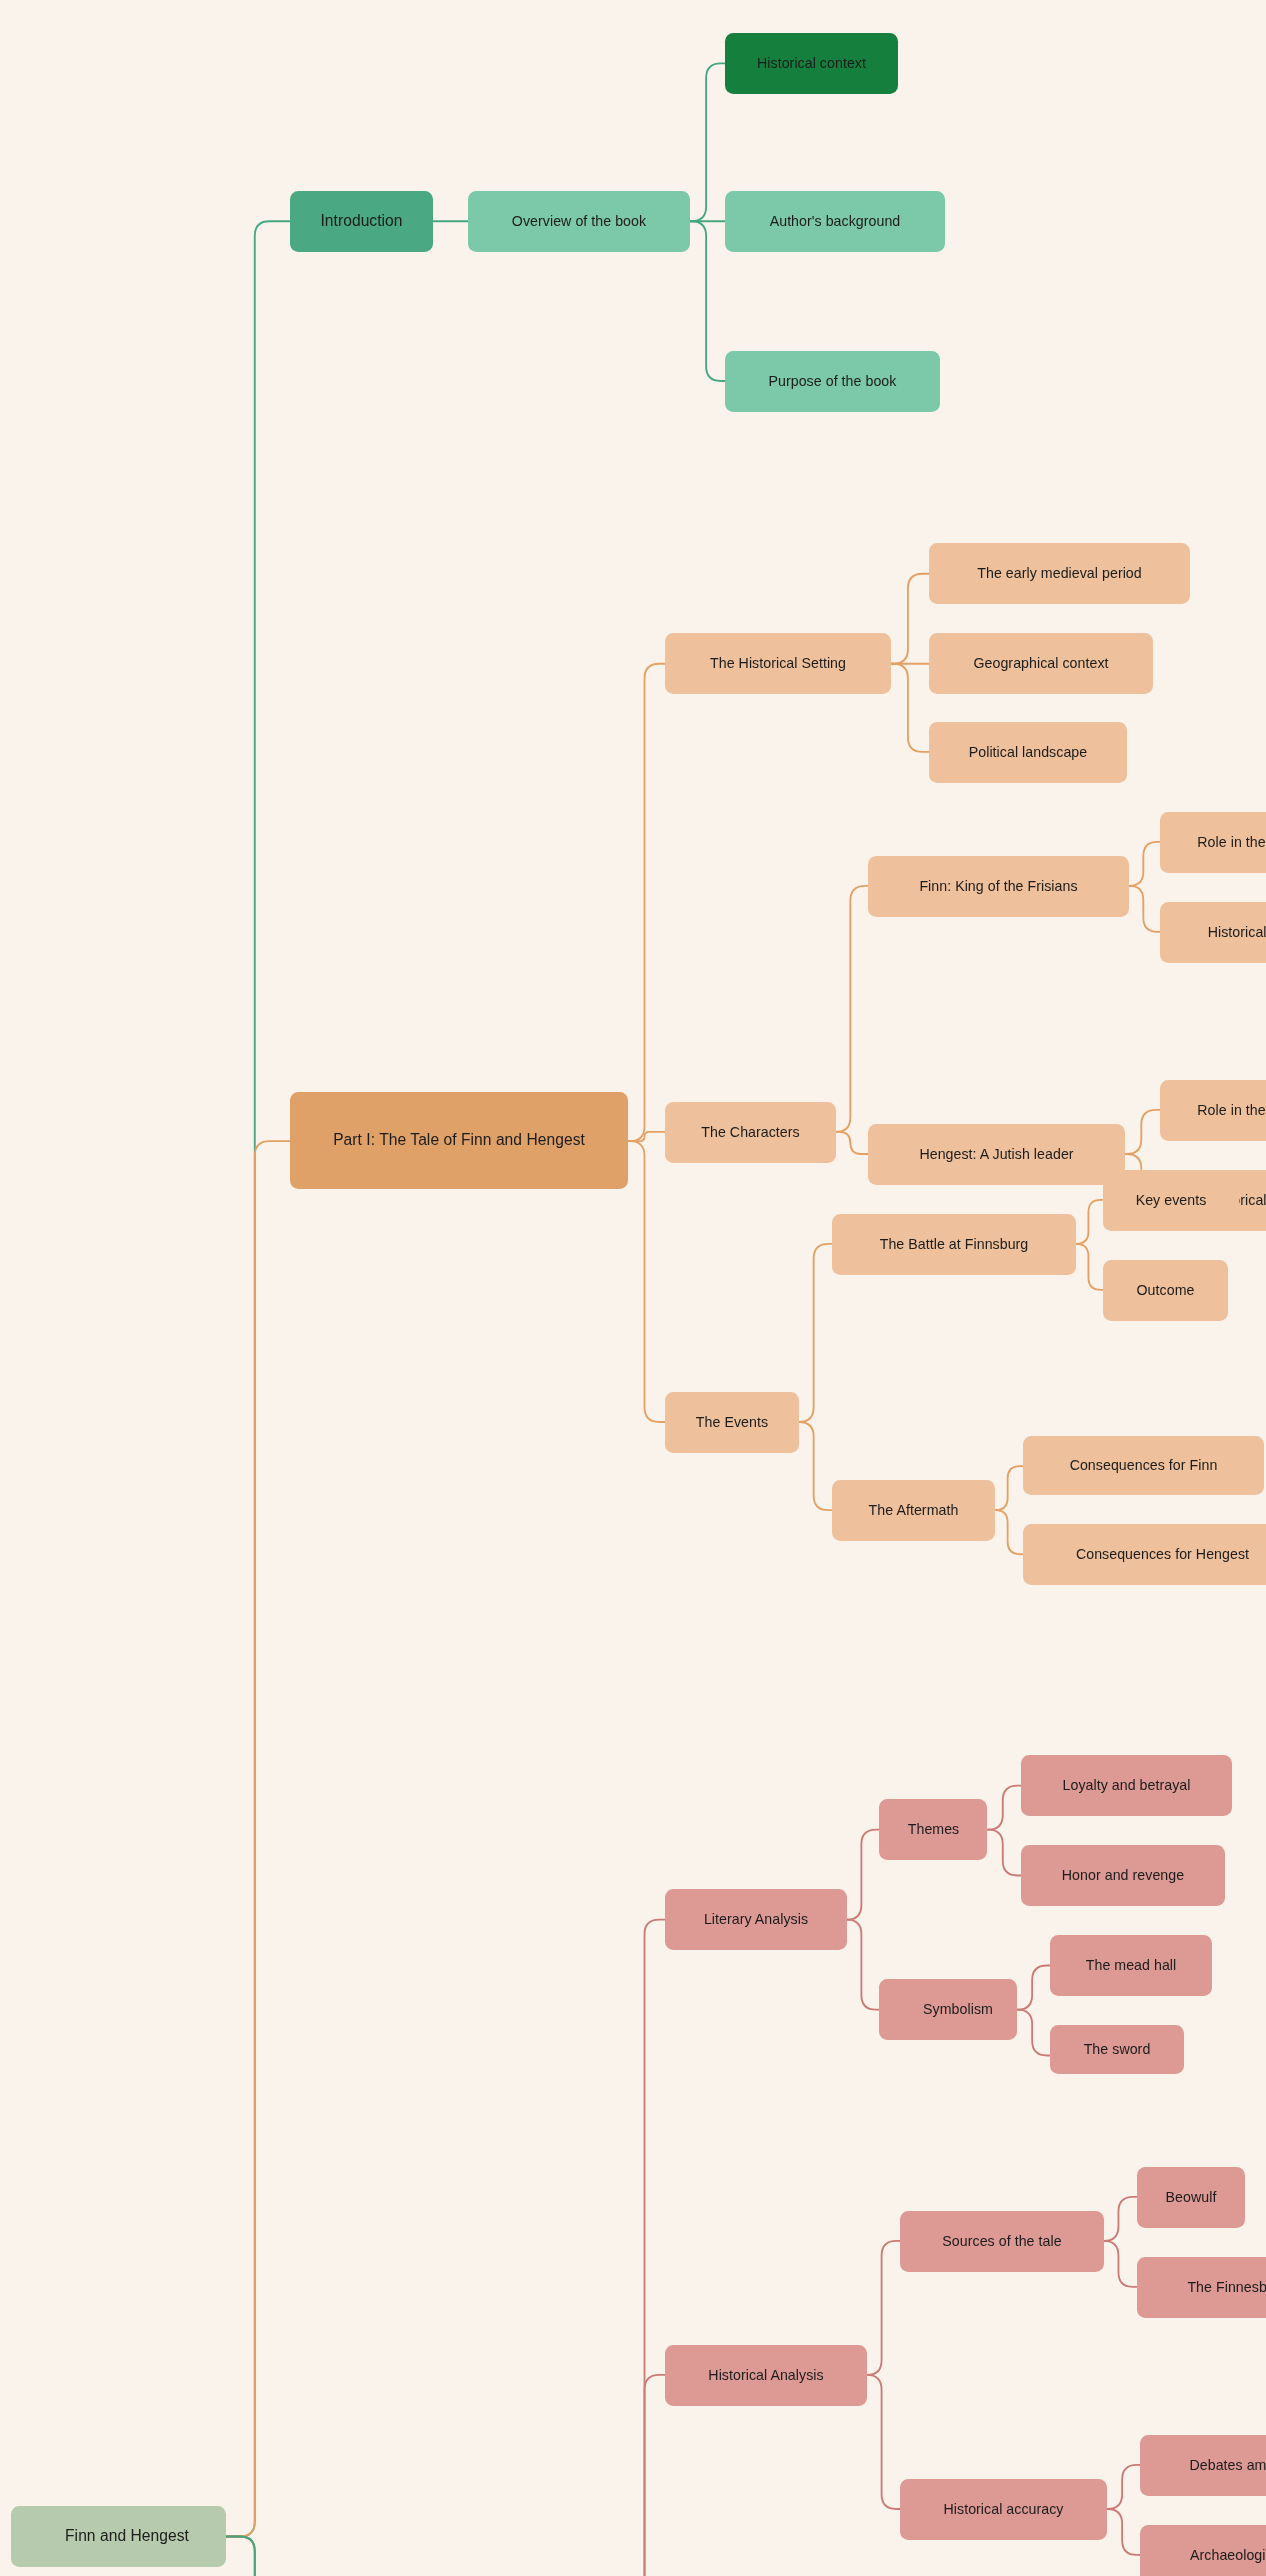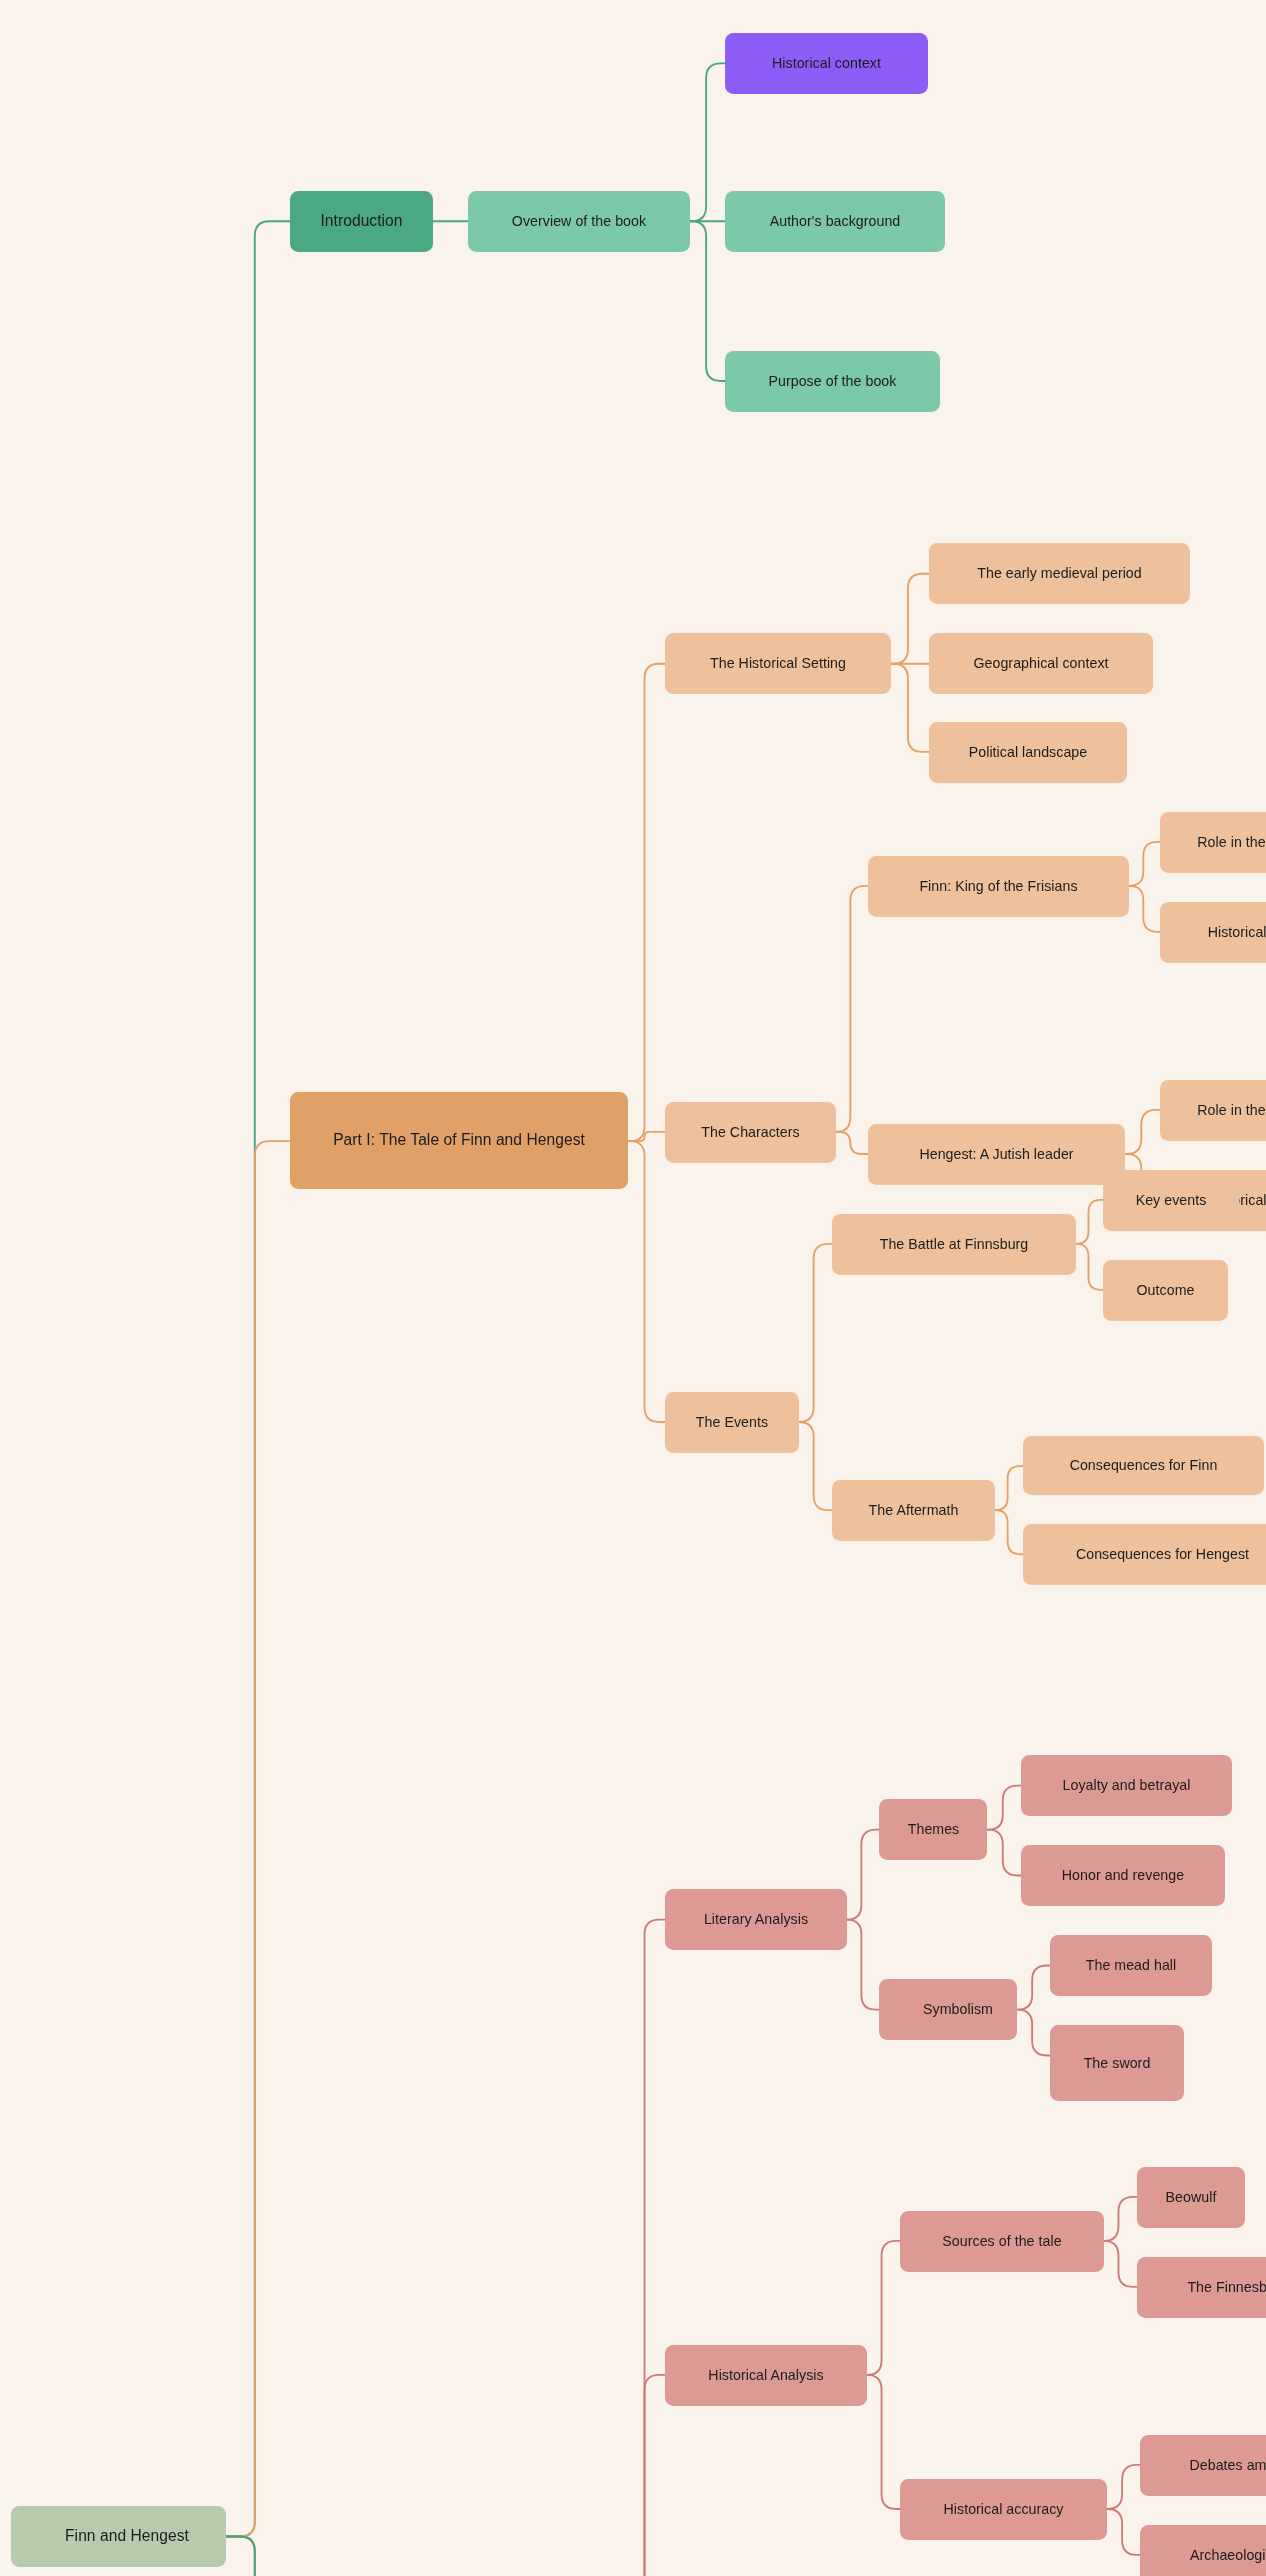--- a/index.html
+++ b/index.html
@@ -97,21 +97,21 @@
       <path d="M 934 4265 L 936 4265 Q 952 4265 952 4281 L 952 4347 Q 952 4363 968 4363 L 974 4363" fill="none" stroke="#a79552" stroke-width="2" stroke-linecap="round"></path>
       <path d="M 246 2763 L 261.5 2763 Q 277.5 2763 277.5 2779 L 277.5 4459 Q 277.5 4475 293.5 4475 L 316 4475" fill="none" stroke="#47a680" stroke-width="2" stroke-linecap="round"></path>
       <path d="M 462 4475 L 464 4475 Q 480 4475 480 4459 L 480 4393 Q 480 4377 496 4377 L 502 4377" fill="none" stroke="#47a680" stroke-width="2" stroke-linecap="round"></path>
       <path d="M 462 4475 L 470 4475 Q 480 4475 480 4485 L 480 4485 Q 480 4495 490 4495 L 502 4495" fill="none" stroke="#47a680" stroke-width="2" stroke-linecap="round"></path>
       <path d="M 462 4475 L 464 4475 Q 480 4475 480 4491 L 480 4607 Q 480 4623 496 4623 L 502 4623" fill="none" stroke="#47a680" stroke-width="2" stroke-linecap="round"></path>
     </svg>
   <div id="nodes-layer">
       <div class="node" style="left: 11px; top: 2506px; width: 215px; height: 61px; background: rgb(182, 203, 174); color: rgb(28, 28, 28); font-size: 15.6px; padding-left: 28px;">Finn and Hengest</div>
       <div class="node" style="left: 290px; top: 191px; width: 143px; height: 61px; background: rgb(74, 168, 130); color: rgb(28, 28, 28); font-size: 15.6px;">Introduction</div>
       <div class="node" style="left: 468px; top: 191px; width: 222px; height: 61px; background: rgb(124, 201, 169); color: rgb(28, 28, 28);">Overview of the book</div>
-      <div class="node" style="left: 725px; top: 33px; width: 203px; height: 61px; background: #8b5cf6; color: rgb(28, 28, 28); text-align: right;">Historical context</div>
+      <div class="node" style="left: 725px; top: 33px; width: 173px; height: 61px; background: #15803d; color: rgb(28, 28, 28); text-align: right;">Historical context</div>
       <div class="node" style="left: 725px; top: 191px; width: 220px; height: 61px; background: rgb(124, 201, 169); color: rgb(28, 28, 28);">Author's background</div>
       <div class="node" style="left: 725px; top: 351px; width: 215px; height: 61px; background: rgb(124, 201, 169); color: rgb(28, 28, 28);">Purpose of the book</div>
       <div class="node" style="left: 290px; top: 1092px; width: 338px; height: 97px; background: rgb(224, 161, 105); color: rgb(28, 28, 28); font-size: 15.6px;">Part I: The Tale of Finn and Hengest</div>
       <div class="node" style="left: 665px; top: 633px; width: 226px; height: 61px; background: rgb(238, 193, 156); color: rgb(28, 28, 28);">The Historical Setting</div>
       <div class="node" style="left: 929px; top: 543px; width: 261px; height: 61px; background: rgb(238, 193, 156); color: rgb(28, 28, 28);">The early medieval period</div>
       <div class="node" style="left: 929px; top: 633px; width: 224px; height: 61px; background: rgb(238, 193, 156); color: rgb(28, 28, 28);">Geographical context</div>
       <div class="node" style="left: 929px; top: 722px; width: 198px; height: 61px; background: rgb(238, 193, 156); color: rgb(28, 28, 28);">Political landscape</div>
       <div class="node" style="left: 665px; top: 1102px; width: 171px; height: 61px; background: rgb(238, 193, 156); color: rgb(28, 28, 28);">The Characters</div>
       <div class="node" style="left: 868px; top: 856px; width: 261px; height: 61px; background: rgb(238, 193, 156); color: rgb(28, 28, 28);">Finn: King of the Frisians</div>
       <div class="node" style="left: 1160px; top: 812px; width: 178px; height: 61px; background: rgb(238, 193, 156); color: rgb(28, 28, 28);">Role in the story</div>
@@ -125,21 +125,21 @@
       <div class="node" style="left: 1103px; top: 1260px; width: 125px; height: 61px; background: rgb(238, 193, 156); color: rgb(28, 28, 28);">Outcome</div>
       <div class="node" style="left: 832px; top: 1480px; width: 163px; height: 61px; background: rgb(238, 193, 156); color: rgb(28, 28, 28);">The Aftermath</div>
       <div class="node" style="left: 1023px; top: 1436px; width: 241px; height: 59px; background: rgb(238, 193, 156); color: rgb(28, 28, 28);">Consequences for Finn</div>
       <div class="node" style="left: 1023px; top: 1524px; width: 279px; height: 61px; background: rgb(238, 193, 156); color: rgb(28, 28, 28);">Consequences for Hengest</div>
       <div class="node" style="left: 665px; top: 1889px; width: 182px; height: 61px; background: rgb(221, 154, 149); color: rgb(28, 28, 28);">Literary Analysis</div>
       <div class="node" style="left: 879px; top: 1799px; width: 108px; height: 61px; background: rgb(221, 154, 149); color: rgb(28, 28, 28); padding-left: 12px;">Themes</div>
       <div class="node" style="left: 1021px; top: 1755px; width: 211px; height: 61px; background: rgb(221, 154, 149); color: rgb(28, 28, 28);">Loyalty and betrayal</div>
       <div class="node" style="left: 1021px; top: 1845px; width: 204px; height: 61px; background: rgb(221, 154, 149); color: rgb(28, 28, 28);">Honor and revenge</div>
       <div class="node" style="left: 879px; top: 1979px; width: 138px; height: 61px; background: rgb(221, 154, 149); color: rgb(28, 28, 28); padding-left: 31px;">Symbolism</div>
       <div class="node" style="left: 1050px; top: 1935px; width: 162px; height: 61px; background: rgb(221, 154, 149); color: rgb(28, 28, 28);">The mead hall</div>
-      <div class="node" style="left: 1050px; top: 2025px; width: 134px; height: 76px; background: rgb(221, 154, 149); color: rgb(28, 28, 28);">The sword</div>
+      <div class="node" style="left: 1050px; top: 2025px; width: 134px; height: 49px; background: rgb(221, 154, 149); color: rgb(28, 28, 28);">The sword</div>
       <div class="node" style="left: 665px; top: 2345px; width: 202px; height: 61px; background: rgb(221, 154, 149); color: rgb(28, 28, 28);">Historical Analysis</div>
       <div class="node" style="left: 900px; top: 2211px; width: 204px; height: 61px; background: rgb(221, 154, 149); color: rgb(28, 28, 28);">Sources of the tale</div>
       <div class="node" style="left: 1137px; top: 2167px; width: 108px; height: 61px; background: rgb(221, 154, 149); color: rgb(28, 28, 28);">Beowulf</div>
       <div class="node" style="left: 1137px; top: 2257px; width: 266px; height: 61px; background: rgb(221, 154, 149); color: rgb(28, 28, 28);">The Finnesburg Fragment</div>
       <div class="node" style="left: 900px; top: 2479px; width: 207px; height: 61px; background: rgb(221, 154, 149); color: rgb(28, 28, 28);">Historical accuracy</div>
       <div class="node" style="left: 1140px; top: 2435px; width: 257px; height: 61px; background: rgb(221, 154, 149); color: rgb(28, 28, 28);">Debates among scholars</div>
       <div class="node" style="left: 1140px; top: 2525px; width: 255px; height: 61px; background: rgb(221, 154, 149); color: rgb(28, 28, 28);">Archaeological evidence</div>
     </div>
 </div>
 

